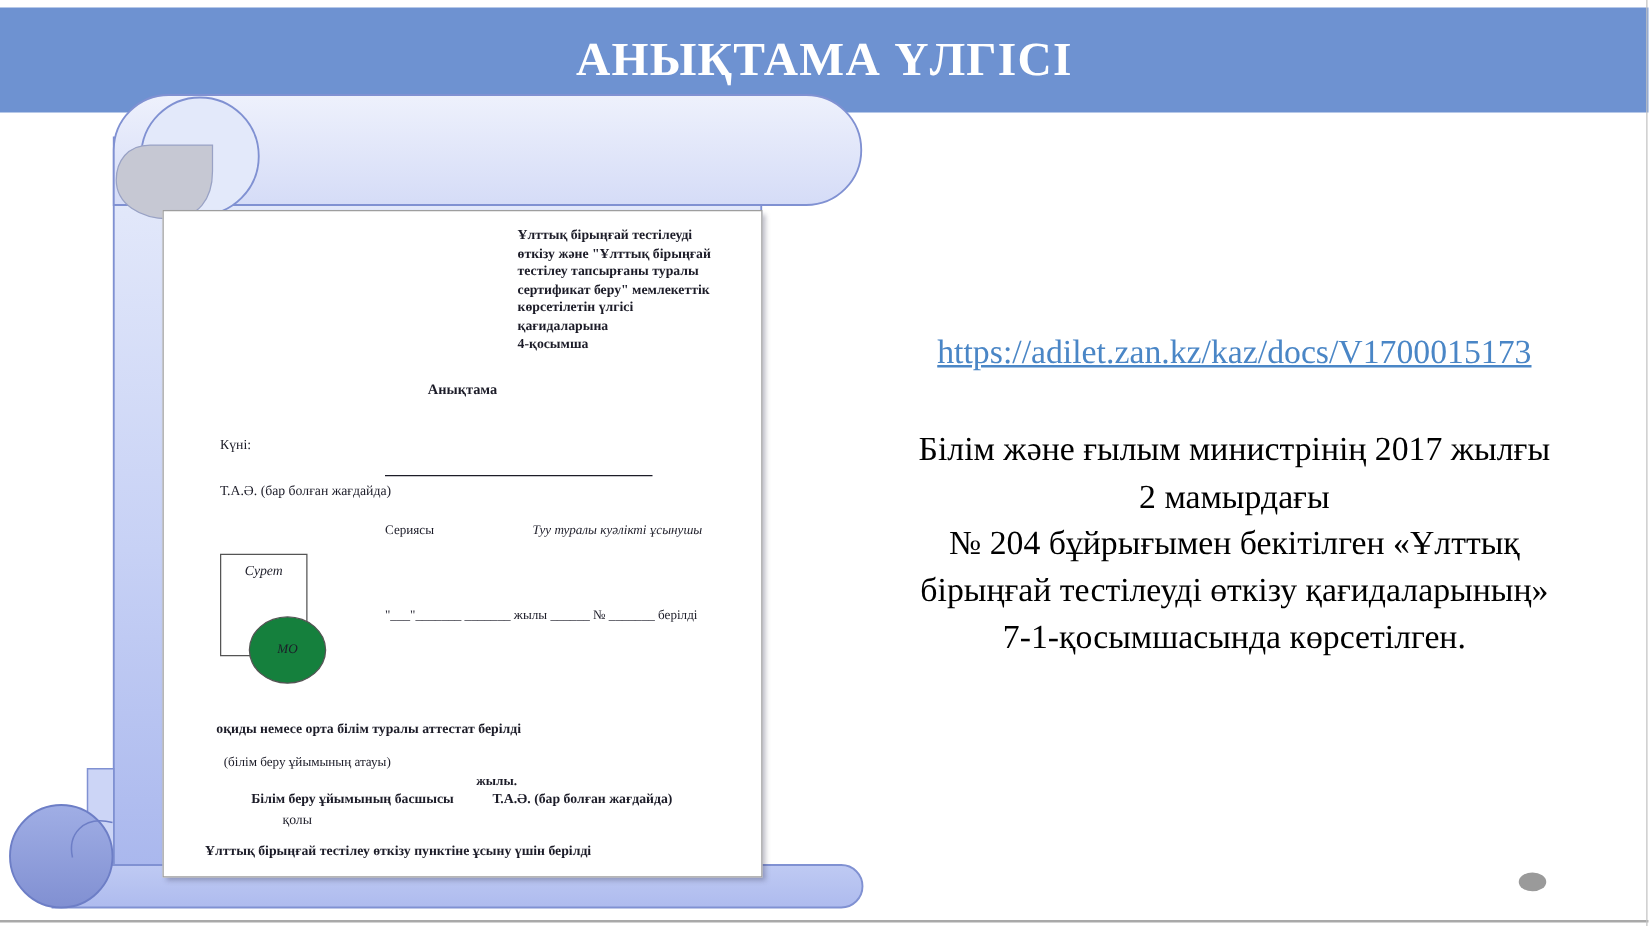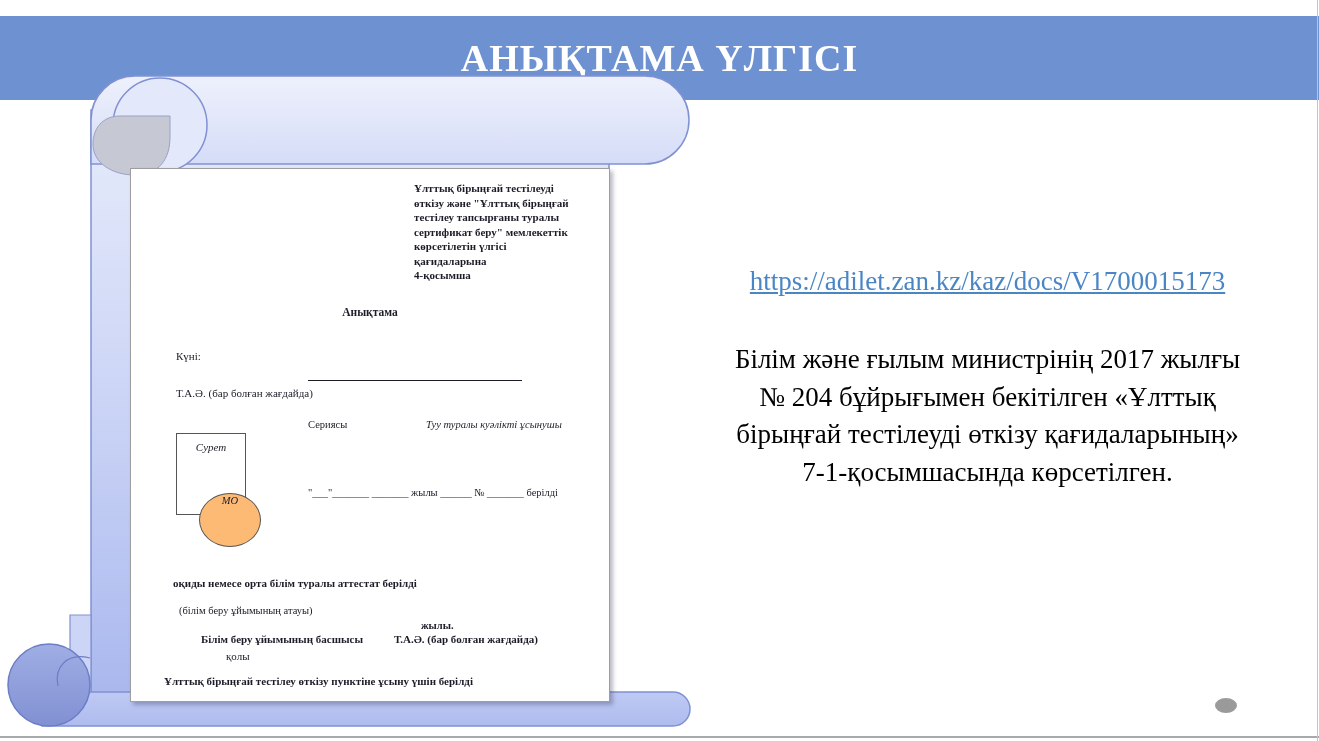--- a/index.html
+++ b/index.html
@@ -2,21 +2,21 @@
 <html><head>
 <meta charset="utf-8">
 <style>
   html,body{margin:0;padding:0;background:#fff;}
   .slide{
     position:relative;width:1319px;height:741px;overflow:hidden;
     background:#ffffff;font-family:"Liberation Serif",serif;
   }
   
   .header{
-    position:absolute;left:0;top:16px;width:1319px;height:84px;
+    position:absolute;left:0;top:6px;width:1319px;height:84px;
     background:#6e92d1;display:flex;align-items:center;justify-content:center;
   }
   .header .title{
     color:#ffffff;font-size:38px;font-weight:700;letter-spacing:1px;
     font-family:"Liberation Serif",serif;
   }
   
   .bottom-rule{position:absolute;left:0;top:736px;width:1319px;height:2px;background:#a9a9a9;}
   .right-rule{position:absolute;left:1317px;top:0;width:1px;height:741px;background:#c4c4c4;}
   
@@ -30,32 +30,32 @@
   }
   .doc .abs{position:absolute;}
   .appendix{left:283px;top:12px;width:165px;font-size:11px;line-height:14.5px;font-weight:600;}
   .doc-title{left:0;top:136px;width:100%;text-align:center;font-weight:700;font-size:11.5px;}
   .date-label{left:45px;top:180px;}
   .name-label{left:45px;top:217px;}
   .name-line{left:177px;top:211px;width:214px;border-top:1.5px solid #1c1c28;}
   .series-label{left:177px;top:249px;font-size:10.5px;}
   .cert-label{left:295px;top:249px;font-size:10.5px;font-style:italic;}
   .photo-box{
-    left:45px;top:264px;width:70px;height:82px;border:1px solid #555;
+    left:45px;top:274px;width:70px;height:82px;border:1px solid #555;
     text-align:center;font-style:italic;font-size:11px;padding-top:6px;box-sizing:border-box;
   }
   .stamp-circle{
     left:68px;top:324px;width:60px;height:52px;border:1px solid #555;border-radius:50%;
-    background:#fdba74;display:flex;justify-content:center;
+    background:#15803d;display:flex;align-items:center;justify-content:center;
     font-style:italic;font-size:10.5px;
   }
   .issue-line{left:177px;top:317px;font-size:10.5px;}
   .study-line{left:42px;top:407px;font-weight:600;}
   .org-label{left:48px;top:435px;font-size:10.5px;}
-  .year-label{left:250px;top:450px;font-weight:600;font-size:10.5px;margin-left:40px;}
+  .year-label{left:250px;top:450px;font-weight:600;font-size:10.5px;}
   .head-label{left:42px;top:463px;font-weight:700;margin-left:28px;}
   .head-name{left:263px;top:463px;font-weight:700;}
   .sign-label{left:95px;top:480px;text-align:right;}
   .doc-footer{left:33px;top:505px;font-weight:600;}
   
   .info{
     position:absolute;left:660px;top:266px;width:655px;text-align:center;
     color:#000;font-family:"Liberation Serif",serif;
   }
   .info .link{
@@ -139,20 +139,21 @@
     <div class="abs head-label">Білім беру ұйымының басшысы</div>
     <div class="abs head-name">Т.А.Ә. (бар болған жағдайда)</div>
     <div class="abs sign-label">қолы</div>
     <div class="abs doc-footer">Ұлттық бірыңғай тестілеу өткізу пунктіне ұсыну үшін берілді</div>
   </div>
 
   <div class="info">
     <a class="link">https://adilet.zan.kz/kaz/docs/V1700015173</a>
     <div class="desc">
       <div>Білім және ғылым министрінің 2017 жылғы</div>
+      <div>2 мамырдағы</div>
       <div>№ 204 бұйрығымен бекітілген «Ұлттық</div>
       <div>бірыңғай тестілеуді өткізу қағидаларының»</div>
       <div>7-1-қосымшасында көрсетілген.</div>
     </div>
   </div>
 
   <div class="dot"></div>
 
   <div class="bottom-rule"></div>
   <div class="right-rule"></div>

